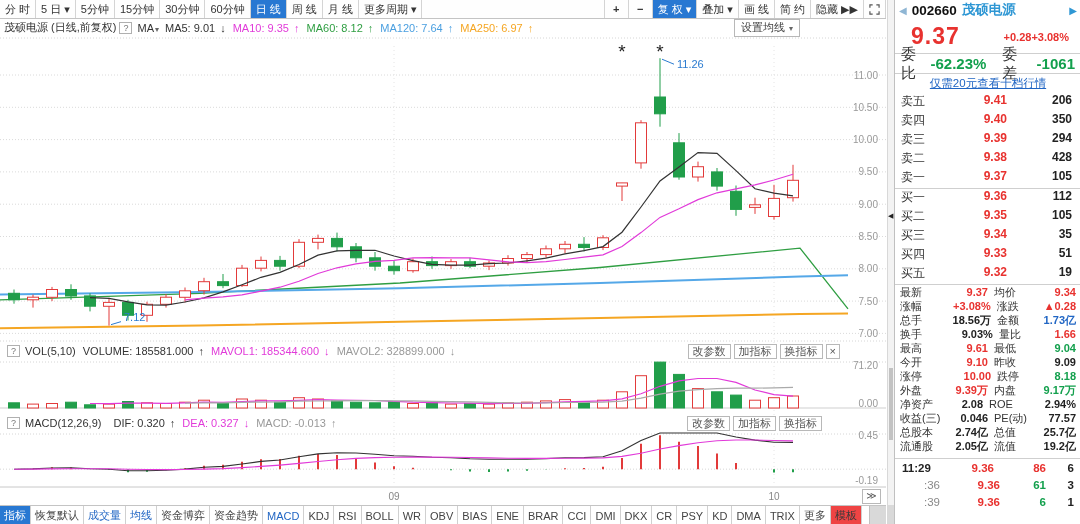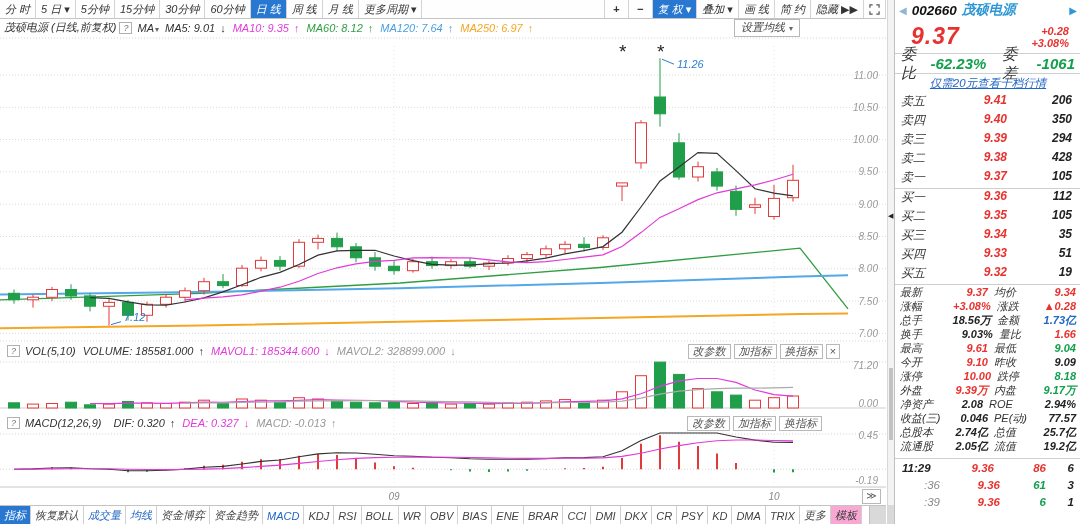--- a/index.html
+++ b/index.html
@@ -1,17 +1,17 @@
 <!DOCTYPE html>
 <html><head>
 <meta charset="utf-8">
 <style>
 html,body{margin:0;padding:0;}
 .app{position:relative;width:1080px;height:524px;background:#fff;overflow:hidden;
-  font-family:"Liberation Sans","DejaVu Sans",sans-serif;color:#333;font-style:italic;}
+  font-family:"Liberation Sans","DejaVu Sans",sans-serif;color:#333;}
 
 .topbar{position:absolute;top:0;left:0;width:886px;height:18px;border-bottom:1px solid #c4c4c4;display:flex;background:#fefefe;}
 .tb-group{display:flex;}
 .tb-group.right{margin-left:auto;}
 .tb{display:flex;align-items:center;padding:0 5px;border-right:1px solid #d4d4d4;font-size:11px;color:#333;white-space:nowrap;cursor:pointer;}
 .tb-group.right .tb:first-child{border-left:1px solid #d4d4d4;}
 .tb.sq{width:13px;justify-content:center;font-weight:700;}
 .tb.active{background:#2878d2;color:#fff;}
 
 .chart-region{position:absolute;top:18px;left:0;width:886px;height:487px;}
@@ -31,37 +31,37 @@
 .vol-header .mini-btns{right:44px;}
 .macd-header .mini-btns{right:62px;}
 .mini-btn{border:1px solid #b8b8b8;margin-left:3px;padding:0 4px;line-height:13px;font-size:11px;color:#555;background:#fff;cursor:pointer;}
 .mini-btn.x{padding:0 3px;}
 .more-btn{position:absolute;left:862px;top:471px;width:17px;height:13px;border:1px solid #b8b8b8;color:#555;font-size:10px;text-align:center;line-height:12px;background:#fff;cursor:pointer;}
 
 .bottombar{position:absolute;left:0;top:505px;width:886px;height:19px;border-top:1px solid #c4c4c4;display:flex;overflow:hidden;background:#fff;}
 .bb{display:flex;align-items:center;padding:0 4px;border-right:1px solid #d0d0d0;font-size:11px;color:#444;white-space:nowrap;cursor:pointer;}
 .bb.active{background:#2878d2;color:#fff;}
 .bb.blue{color:#2166c4;}
-.bb.template{background:#f9a8d4;color:#3a3a3a;}
+.bb.template{background:#ef4444;color:#3a3a3a;}
 .bb-corner{margin-left:auto;width:16px;background:#d9d9d9;border-left:1px solid #c0c0c0;}
 
 .scrollstrip{position:absolute;left:887px;top:0;width:7px;height:524px;background:#f3f3f3;border-left:1px solid #d8d8d8;}
 .strip-arrow{position:absolute;top:212px;left:0;font-size:7px;color:#222;}
 .strip-handle{position:absolute;top:368px;left:1px;width:4px;height:72px;background:#c2c2c2;}
 .strip-corner{position:absolute;bottom:0;left:0;width:7px;height:19px;background:#d9d9d9;}
 
 .rpanel{position:absolute;left:894px;top:0;width:186px;height:524px;border-left:1px solid #c0c0c0;display:flex;flex-direction:column;font-size:12px;background:#fff;}
 .rp-header{height:20px;display:flex;align-items:center;padding:0 4px;}
 .nav-arrow{color:#8fb6d4;font-size:10px;cursor:pointer;}
 .nav-arrow.blue{color:#2f97d4;}
 .code{font-weight:700;font-size:13.5px;color:#111;margin:0 5px;}
 .name{font-size:13.5px;color:#2f97d4;font-weight:700;flex:1;}
 .rp-price{height:33px;display:flex;align-items:center;padding:0 12px 0 16px;}
 .big{font-size:23px;font-weight:700;color:#e8322f;flex:1;letter-spacing:1px;}
-.chg{display:flex;flex-direction:column;align-items:flex-end;font-size:11px;font-weight:700;color:#e8322f;line-height:12px;}
+.chg{display:flex;flex-direction:row;align-items:flex-end;font-size:11px;font-weight:700;color:#e8322f;line-height:12px;}
 .rp-weibi{height:19px;border-top:1px solid #cfcfcf;border-bottom:1px solid #cfcfcf;display:flex;align-items:center;padding:0 6px;font-size:15px;}
 .rp-weibi .lbl{color:#333;}
 .wv{font-weight:700;color:#13a04d;}
 .wv.one{flex:1;text-align:right;padding-right:16px;}
 .wv.two{width:44px;text-align:right;}
 .rp-link{height:19px;display:flex;align-items:center;justify-content:center;}
 .rp-link a{color:#2166c4;text-decoration:underline;font-size:11.5px;cursor:pointer;}
 .qrow{height:19px;display:flex;align-items:flex-start;padding:0 9px 0 6px;cursor:pointer;}
 .ql{width:34px;color:#333;}
 .qp{flex:1;text-align:right;font-weight:700;padding-right:15px;}

